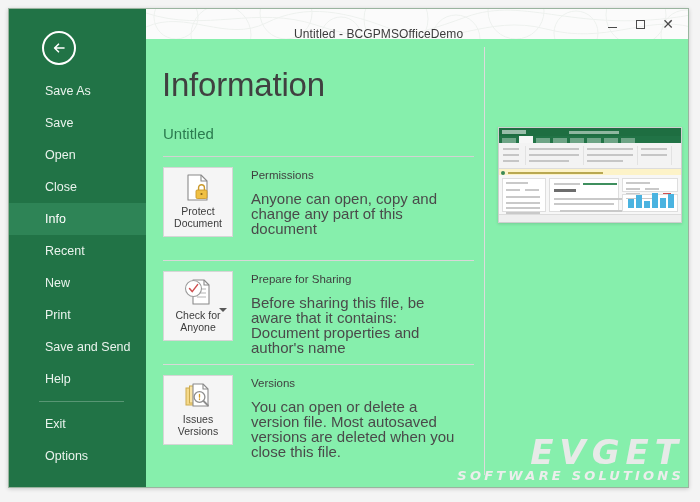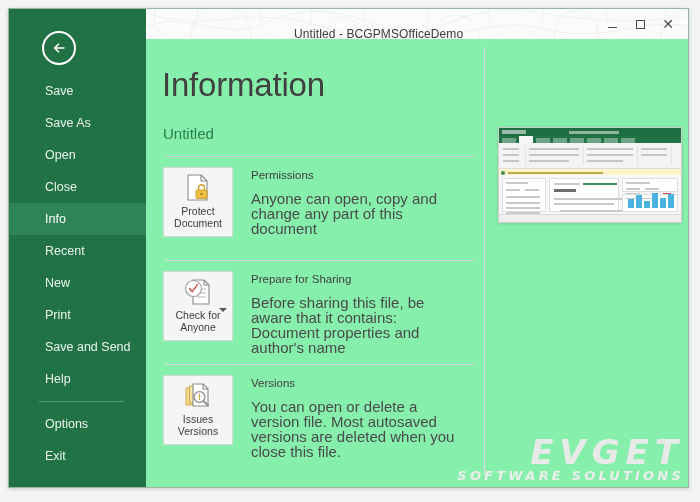--- a/index.html
+++ b/index.html
@@ -475,24 +475,24 @@
 
     <div class="sidebar">
       <div class="backbtn">
         <svg width="16" height="16" viewBox="0 0 16 16">
           <path d="M13 8 H4 M7.5 4.2 L3.6 8 L7.5 11.8" fill="none" stroke="#ffffff" stroke-width="1.6" stroke-linecap="round" stroke-linejoin="round"></path>
         </svg>
       </div>
 
       <div class="menu">
         <div class="menu-item">
+          <span>Save As</span>
+        </div>
+        <div class="menu-item">
           <span>Save</span>
-        </div>
-        <div class="menu-item">
-          <span>Save As</span>
         </div>
         <div class="menu-item">
           <span>Open</span>
         </div>
         <div class="menu-item">
           <span>Close</span>
         </div>
         <div class="menu-item active">
           <span>Info</span>
         </div>
@@ -506,24 +506,24 @@
           <span>Print</span>
         </div>
         <div class="menu-item">
           <span>Save and Send</span>
         </div>
         <div class="menu-item">
           <span>Help</span>
         </div>
         <div class="menu-sep"></div>
         <div class="menu-item">
+          <span>Exit</span>
+        </div>
+        <div class="menu-item">
           <span>Options</span>
-        </div>
-        <div class="menu-item">
-          <span>Exit</span>
         </div>
       </div>
     </div>
 
     <div class="content">
 
       <div class="page-title">Information</div>
       <div class="doc-name">Untitled</div>
       <div class="title-rule"></div>
       <div class="vdivider"></div>

